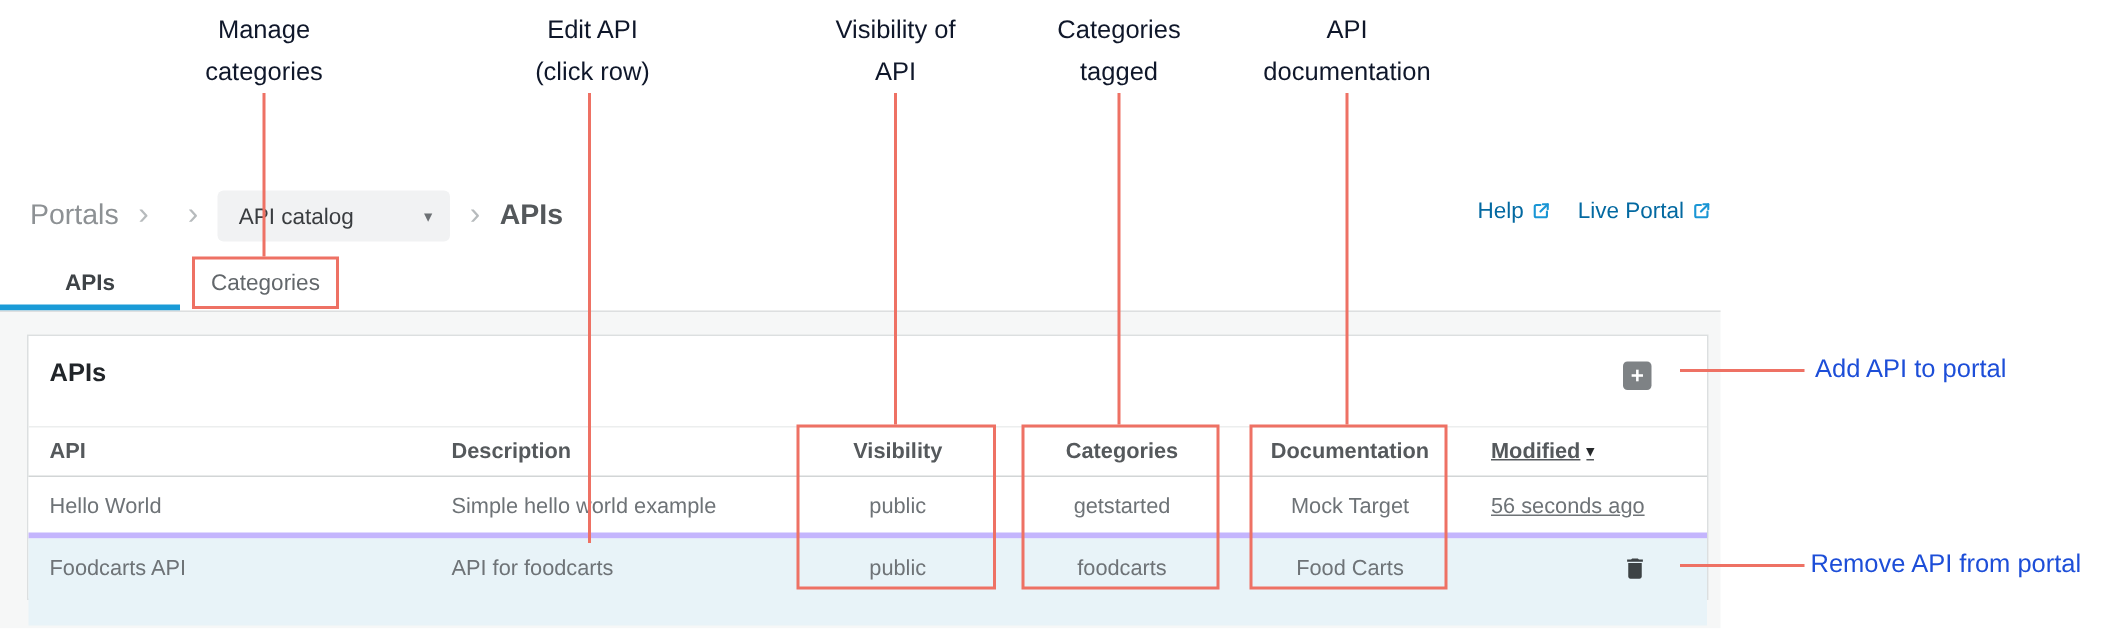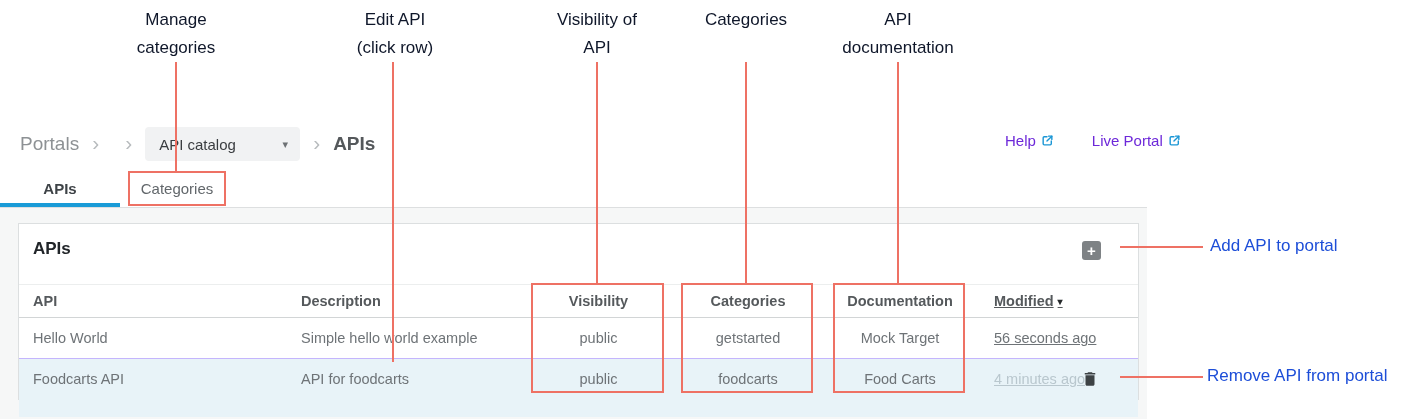--- a/index.html
+++ b/index.html
@@ -21,21 +21,21 @@
   .crumb-sep { font-size:21px; color:#b7bbbd; margin:0 13px; font-weight:400; transform:translateY(-1px); }
   .bc-dropdown {
     width:155px; height:34px; background:#f1f2f3; border-radius:4px;
     display:flex; align-items:center; padding:0 12px 0 14px; cursor:pointer;
   }
   .bc-dropdown .dd-label { font-size:15px; color:#3a3d40; flex:1; }
   .bc-dropdown .dd-caret { font-size:11px; color:#6d7174; }
 
   
   .top-links { position:absolute; left:985px; top:132px; display:flex; align-items:center; gap:18px; }
-  .ext-link { display:flex; align-items:center; gap:5px; color:#6d28d9; font-size:15px; cursor:pointer; text-decoration:none;margin-left:20px; }
+  .ext-link { display:flex; align-items:center; gap:5px; color:#0369a1; font-size:15px; cursor:pointer; text-decoration:none; }
   .ext-link svg { display:block; }
 
   
   .tabbar-border { position:absolute; left:0; top:207px; width:1147px; height:1px; background:#dddfe0; }
   .tab { position:absolute; top:170px; height:37px; line-height:37px; text-align:center; font-size:15px; cursor:pointer; }
   .tab-apis { left:0; width:120px; color:#3e4347; font-weight:700; }
   .tab-categories { left:128px; width:98px; color:#62676b; }
   .tab-underline { position:absolute; left:0; top:203px; width:120px; height:4px; background:#1a9bd7; }
 
   
@@ -47,21 +47,21 @@
   .add-btn {
     position:absolute; left:1063px; top:17px; width:19px; height:19px;
     background:#7e8285; border:none; border-radius:3px; color:#ffffff;
     font-size:15px; font-weight:700; line-height:17px; text-align:center; cursor:pointer;
     font-family:"Liberation Sans", sans-serif; padding:0;
   }
   .thead { position:absolute; left:0; top:60px; width:1119px; height:34px;
     border-top:1px solid #eceeee; border-bottom:1px solid #d2d5d6; }
   .th { position:absolute; top:0; height:33px; line-height:33px; font-size:14.5px; font-weight:700; color:#55595c; white-space:nowrap; }
   .trow { position:absolute; left:0; width:1119px; height:41px; cursor:pointer; }
-  .trow-1 { top:94px; border-bottom:1px solid #c4b5fd; background:#ffffff; }
+  .trow-1 { top:94px; border-bottom:4px solid #c4b5fd; background:#ffffff; }
   .trow-2 { top:135px; height:58px; background:#e8f3f8; }
   .td { position:absolute; top:0; height:100%; line-height:40px; font-size:14.5px; color:#6e7377; white-space:nowrap; }
   .col-api  { left:14px; }
   .col-desc { left:282px; }
   .col-vis  { left:513px; width:133px; text-align:center; }
   .col-cat  { left:663px; width:132px; text-align:center; }
   .col-doc  { left:815px; width:132px; text-align:center; }
   .col-mod  { left:975px;text-decoration:underline; }
   .td.faded { color:#b9c7ce; }
   .sort-caret { font-size:10px; color:#26292b; margin-left:4px; vertical-align:1px; }
@@ -155,21 +155,20 @@
       <div class="td col-doc">Mock Target</div>
       <div class="td col-mod">56 seconds ago</div>
     </div>
 
     <div class="trow trow-2">
       <div class="td col-api">Foodcarts API</div>
       <div class="td col-desc">API for foodcarts</div>
       <div class="td col-vis">public</div>
       <div class="td col-cat">foodcarts</div>
       <div class="td col-doc">Food Carts</div>
-      <div class="td col-mod faded">4 minutes ago</div>
       <button class="delete-btn">
         <span>
           <svg width="18" height="18" viewBox="0 0 24 24" fill="#3d4245">
             <path d="M6 19c0 1.1.9 2 2 2h8c1.1 0 2-.9 2-2V7H6v12zM19 4h-3.5l-1-1h-5l-1 1H5v2h14V4z"></path>
           </svg>
         </span>
       </button>
     </div>
   </div>
 
@@ -180,20 +179,21 @@
   <div class="anno-label" style="left:310px; top:6px;">
     <div>Edit API</div>
       <div>(click row)</div>
   </div>
   <div class="anno-label" style="left:512px; top:6px;">
     <div>Visibility of</div>
       <div>API</div>
   </div>
   <div class="anno-label" style="left:661px; top:6px;">
     <div>Categories</div>
+      <div>tagged</div>
   </div>
   <div class="anno-label" style="left:813px; top:6px;">
     <div>API</div>
       <div>documentation</div>
   </div>
 
   <div class="vline l-manage"></div>
   <div class="vline l-edit"></div>
   <div class="vline l-vis"></div>
   <div class="vline l-cat"></div>

